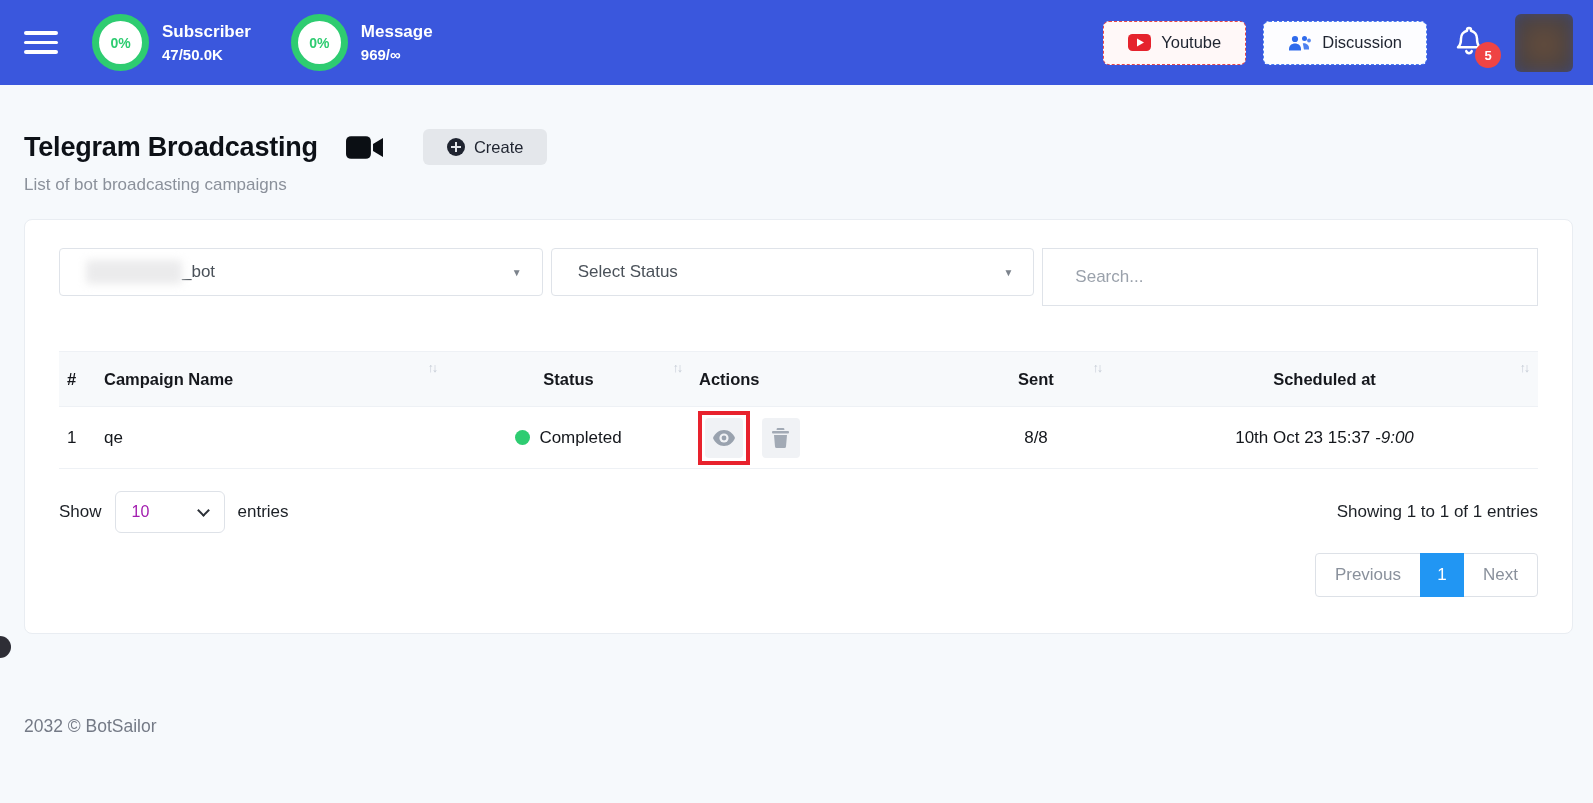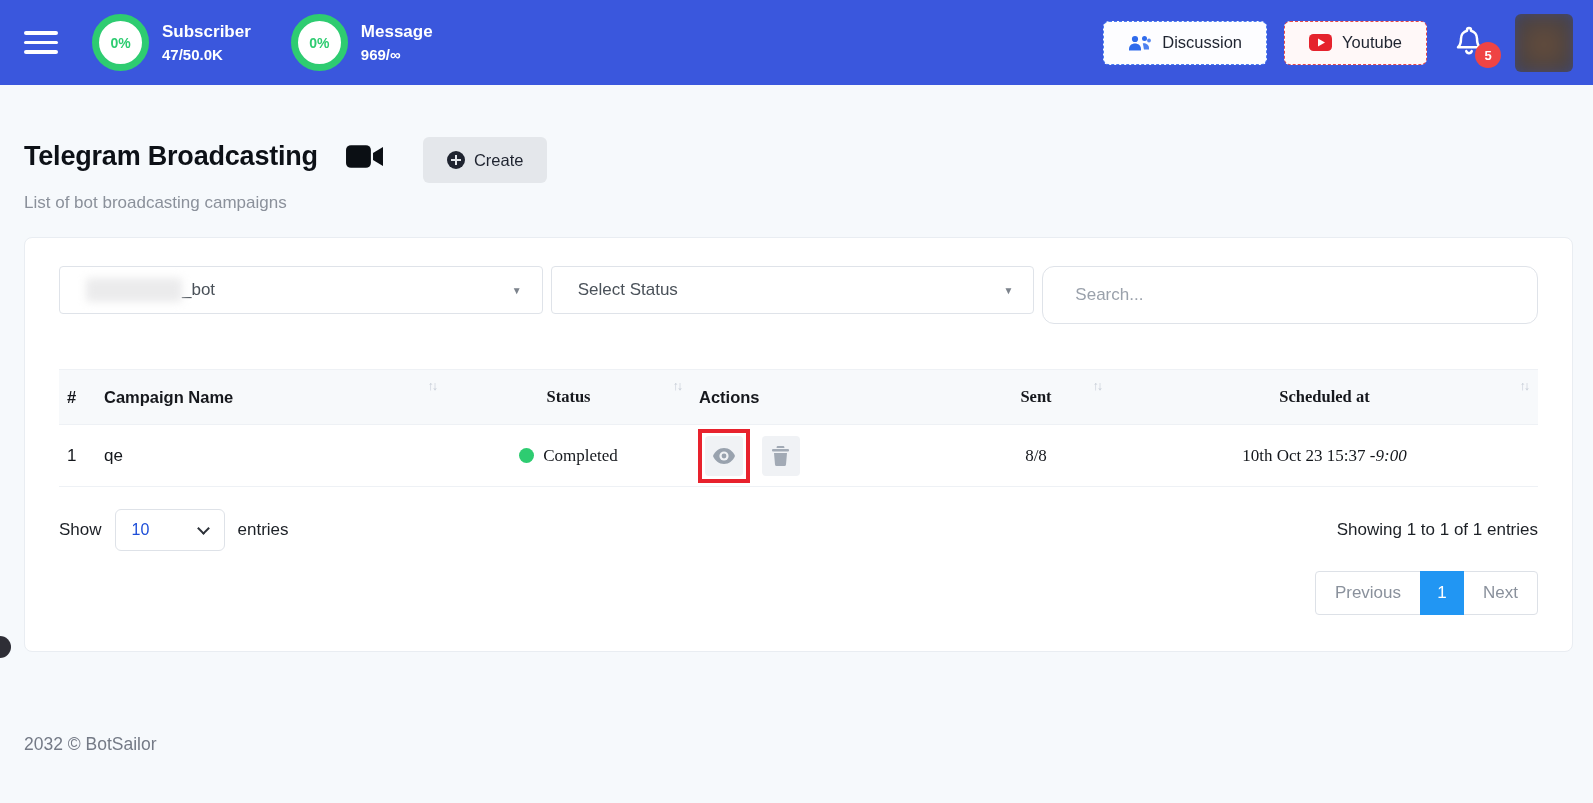--- a/index.html
+++ b/index.html
@@ -45,78 +45,78 @@
     width:100%; height:100%; filter:blur(7px); transform:scale(1.35);
     background:radial-gradient(circle at 50% 52%, #6a4f3a 0%, #51443f 42%, #41414e 75%, #3f4a66 100%);
   }
 
   
   .main { padding-left:24px; position:relative; }
   .page-head { display:flex; align-items:center; margin-top:44px; }
   h1 { margin:0; font-size:27px; font-weight:bold; color:#0d1117; letter-spacing:-0.2px; }
   .camera-wrap { margin-left:28px; display:flex; align-items:center; cursor:pointer; }
   .create-btn {
-    margin-left:40px; height:46px; padding:0 24px;
+    margin-left:40px; height:36px; padding:0 24px;
     background:#e4e7eb; border:none; border-radius:6px;
     font-size:16.5px; color:#1f2430; display:inline-flex; align-items:center; gap:9px;
-    cursor:pointer; font-family:inherit;margin-top:8px;
+    cursor:pointer; font-family:inherit;
   }
   .subtitle { margin:10px 0 0; font-size:17px; color:#8b919b; }
 
   
   .card {
     width:1549px; margin-top:24px; background:#fff;
     border:1px solid #e9edf2; border-radius:8px;
     padding:28px 34px 36px;
   }
   .filters { display:flex; gap:8px; }
   .filter-select {
     flex:1; height:48px; border:1px solid #dfe3e9; border-radius:4px; background:#fff;
     display:flex; align-items:center; padding:0 26px; position:relative;
     font-size:17px; color:#4a5159; cursor:pointer;
   }
   .caret { position:absolute; right:20px; color:#7c838c; font-size:10px; }
   .redacted { display:inline-block; width:96px; height:24px; background:#ebebec; filter:blur(4px); border-radius:3px; }
   .search-input {
-    flex:1; height:58px; border:1px solid #dfe3e9; border-radius:12px;
+    flex:1; height:58px; border:1px solid #dfe3e9; border-radius:0;
     padding:0 32px; font-size:17px; color:#4a5159; font-family:inherit; background:#fff;
   }
   .search-input::placeholder { color:#9aa1ab; }
 
   
   table { width:100%; border-collapse:collapse; table-layout:fixed; margin-top:45px; }
   col.c-idx{width:37px;} col.c-name{width:350px;} col.c-status{width:245px;}
   col.c-actions{width:270px;} col.c-sent{width:150px;}
   thead th {
     background:#f7f9fb; border-top:1px solid #eef1f5; border-bottom:1px solid #eef1f5;
     height:55px; font-size:16.5px; font-weight:bold; color:#16181d;
     text-align:left; position:relative; padding:0 8px;
   }
-  th.center, td.center { text-align:center;font-family:Liberation Serif, serif; }
+  th.center, td.center { text-align:center; }
   .sort {
     position:absolute; top:9px; right:10px; color:#c6ccd6; font-size:12.5px;
     letter-spacing:-2px; font-weight:normal;
   }
   tbody td { height:62px; border-bottom:1px solid #eef1f5; font-size:17px; color:#14171c; padding:0 8px; }
   .dot { width:15px; height:15px; border-radius:50%; background:#2ecc71; display:inline-block; margin-right:9px; vertical-align:-2px; }
   .actions-cell { padding-left:7px; }
   .act-btn {
     width:38px; height:40px; background:#f0f2f5; border:none; border-radius:4px;
     display:inline-flex; align-items:center; justify-content:center; cursor:pointer; vertical-align:middle;
   }
   .highlight { display:inline-block; border:4px solid #e8222d; padding:3px; margin-right:7px; line-height:0; vertical-align:middle; }
   .tz { font-style:italic; }
 
   
   .table-footer { display:flex; justify-content:space-between; align-items:center; margin-top:22px;gap:8px; }
   .show-entries { display:flex; align-items:center; gap:13px; font-size:17px; color:#1c2026; }
   .pagesize {
     width:110px; height:42px; border:1px solid #dee2e8; border-radius:6px; background:#fff;
     display:flex; align-items:center; justify-content:space-between; padding:7px 16px;
-    color:#1d4ed8; font-size:16px; cursor:pointer;
+    color:#a21caf; font-size:16px; cursor:pointer;
   }
   .chev { width:9px; height:9px; border-right:2.5px solid #2c3138; border-bottom:2.5px solid #2c3138; transform:rotate(45deg); margin-top:-4px; }
   .summary { font-size:17px; color:#1c2026; }
   .pagination { display:flex; justify-content:flex-end; margin-top:20px; }
   .page-btn {
     height:44px; padding:0 19px; background:#fff; border:1px solid #dde1e7;
     color:#8a919c; font-size:17px; cursor:pointer; font-family:inherit; margin-left:-1px;
   }
   .page-btn.prev { border-radius:4px 0 0 4px; margin-left:0; }
   .page-btn.next { border-radius:0 4px 4px 0; }
@@ -150,41 +150,41 @@
     <div class="ring">
       <span>0%</span>
     </div>
     <div>
       <div class="stat-label">Message</div>
       <div class="stat-value">969/∞</div>
     </div>
   </div>
 
   <div class="topbar-right">
+    <button class="pill-btn yt-btn">
+      <span style="line-height:0;">
+        <svg width="23" height="17" viewBox="0 0 23 17">
+            <rect x="0" y="0" width="23" height="17" rx="4.5" fill="#e5232d"></rect>
+            <polygon points="9,4.5 16,8.5 9,12.5" fill="#fff"></polygon>
+          </svg>
+      </span>
+      <span>Youtube</span>
+    </button>
+
     <button class="pill-btn disc-btn">
       <span style="line-height:0;">
         <svg width="24" height="18" viewBox="0 0 24 18" fill="#2f6bec">
           <circle cx="7" cy="5" r="3.1"></circle>
             <path d="M1 15c0-3.3 2.7-5.5 6-5.5s6 2.2 6 5.5v1.5H1z"></path>
           <circle cx="16.5" cy="4.6" r="2.5"></circle>
             <path d="M14.8 9.3c3-.4 6.2 1.4 6.2 4.6v1.6h-5z" opacity="0.85"></path>
           <circle cx="21" cy="6.5" r="1.9" opacity="0.8"></circle>
         </svg>
       </span>
       <span>Discussion</span>
-    </button>
-
-    <button class="pill-btn yt-btn">
-      <span style="line-height:0;">
-        <svg width="23" height="17" viewBox="0 0 23 17">
-            <rect x="0" y="0" width="23" height="17" rx="4.5" fill="#e5232d"></rect>
-            <polygon points="9,4.5 16,8.5 9,12.5" fill="#fff"></polygon>
-          </svg>
-      </span>
-      <span>Youtube</span>
     </button>
 
     <div class="bell-wrap">
       <span style="line-height:0;">
         <svg width="30" height="33" viewBox="0 0 24 26" fill="none" stroke="#fff" stroke-width="2" stroke-linecap="round" stroke-linejoin="round">
           <path d="M12 3a1.6 1.6 0 0 1 1.6 1.6v.6a6.4 6.4 0 0 1 4.8 6.2c0 4.8 1.6 6.4 2.4 7H3.2c.8-.6 2.4-2.2 2.4-7a6.4 6.4 0 0 1 4.8-6.2v-.6A1.6 1.6 0 0 1 12 3z"></path>
           <path d="M9.8 21.5a2.3 2.3 0 0 0 4.4 0"></path>
         </svg>
       </span>
       <span class="badge">5</span>

